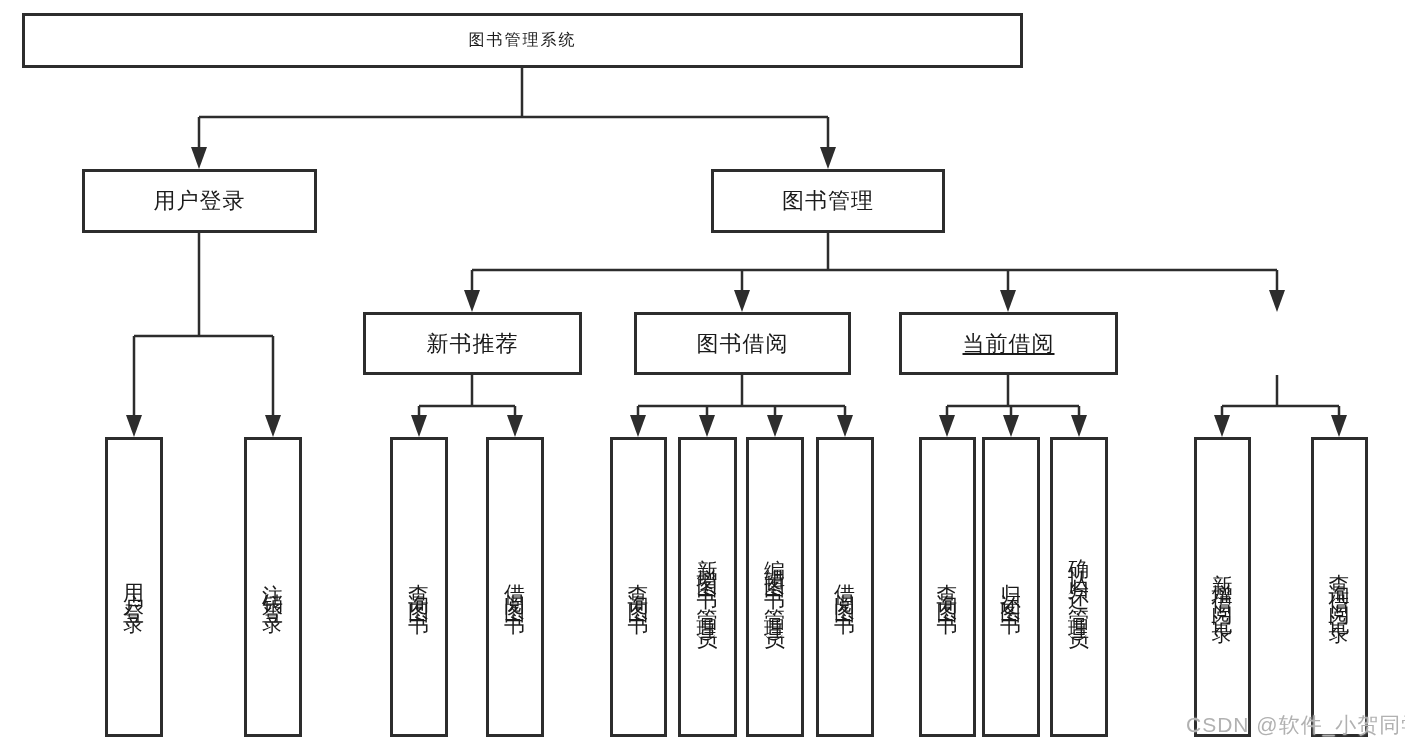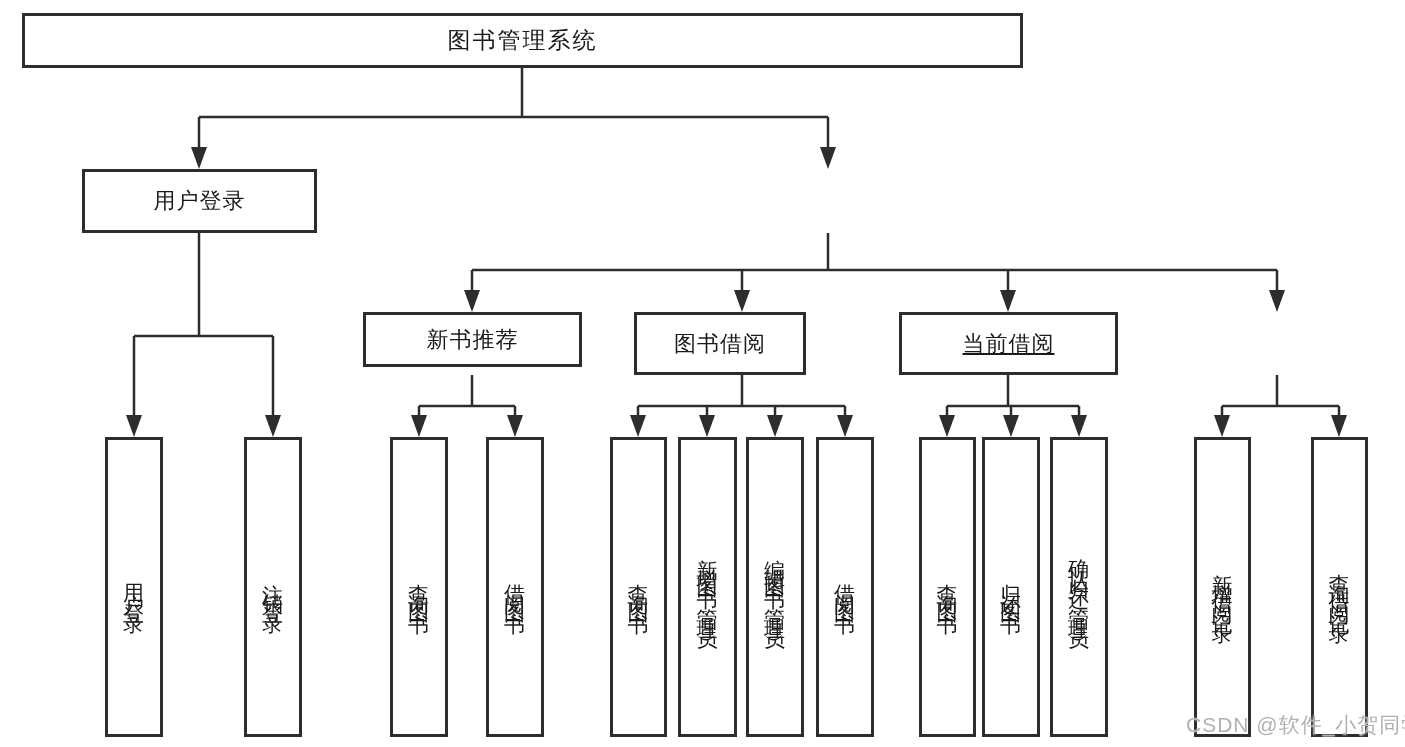--- a/index.html
+++ b/index.html
@@ -22,21 +22,21 @@
     position: absolute;
     background: #ffffff;
     border: 3px solid #2d2d2d;
     display: flex;
     align-items: center;
     justify-content: center;
     color: #1a1a1a;
     z-index: 2;
   }
   .box.lvl { font-size: 22px; letter-spacing: 1px; }
-  .box.root-box { font-size: 23px; letter-spacing: 2px; }
+  .box.root-box { font-size: 16px; letter-spacing: 2px; }
   .box.leaf { font-size: 21px; }
   .vtext {
     writing-mode: vertical-rl;
     text-orientation: mixed;
     line-height: 1;
     letter-spacing: 10px;
     white-space: nowrap;
   }
   .watermark {
     position: absolute;
@@ -91,23 +91,24 @@
       <polygon points="1011,437 1003,415 1019,415"></polygon>
       <polygon points="1079,437 1071,415 1087,415"></polygon>
       <polygon points="1222,437 1214,415 1230,415"></polygon>
       <polygon points="1339,437 1331,415 1347,415"></polygon>
     </g>
   </svg>
 
   <div class="box root-box" style="left:22px; top:13px; width:1001px; height:55px;">图书管理系统</div>
 
   <div class="box lvl" style="left:82px; top:169px; width:235px; height:64px;">用户登录</div>
+  <div class="box lvl" style="left:711px; top:169px; width:234px; height:64px;">图书管理</div>
 
-  <div class="box lvl" style="left:363px; top:312px; width:219px; height:55px;">新书推荐</div>
-  <div class="box lvl" style="left:634px; top:312px; width:172px; height:63px;">图书借阅</div>
+  <div class="box lvl" style="left:363px; top:312px; width:219px; height:63px;">新书推荐</div>
+  <div class="box lvl" style="left:634px; top:312px; width:217px; height:63px;">图书借阅</div>
   <div class="box lvl" style="left:899px; top:312px; width:219px; height:63px;text-decoration:underline;">当前借阅</div>
 
   <div class="box leaf" style="left:105px; top:437px; width:58px; height:300px;">
     <span class="vtext">用户登录</span>
   </div>
   <div class="box leaf" style="left:244px; top:437px; width:58px; height:300px;">
     <span class="vtext">注销登录</span>
   </div>
 
   <div class="box leaf" style="left:390px; top:437px; width:58px; height:300px;">

